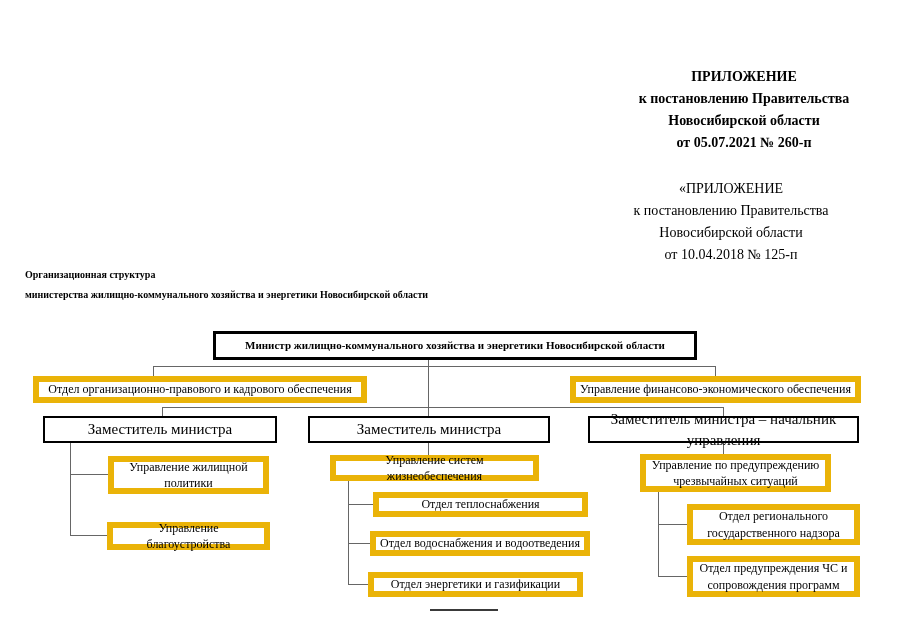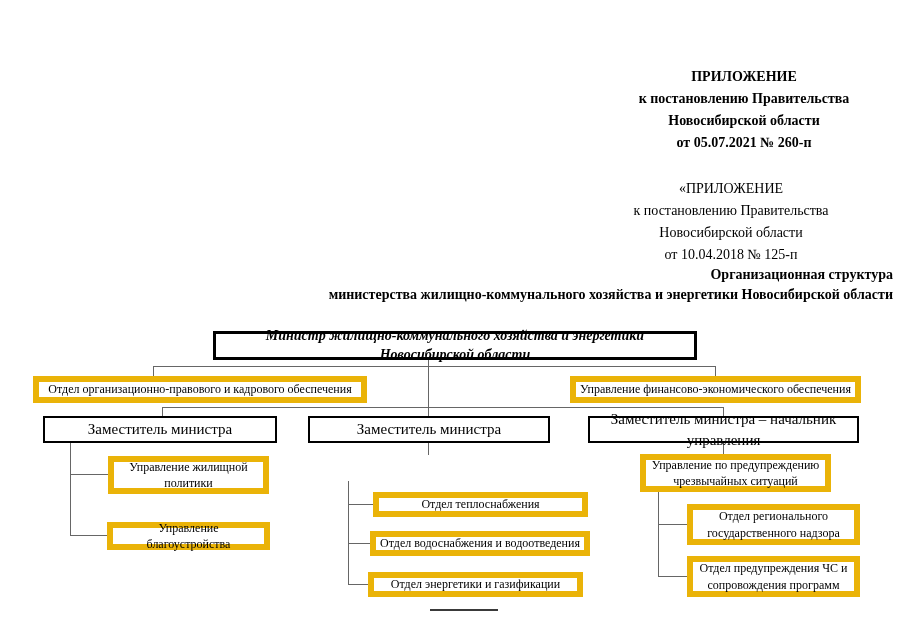--- a/index.html
+++ b/index.html
@@ -2,29 +2,29 @@
 <html><head>
 <meta charset="utf-8">
 <style>
   html,body { margin:0; padding:0; background:#fff; }
   #page {
     position:relative; width:905px; height:640px; background:#ffffff;
     font-family:"Liberation Serif","DejaVu Serif",serif; color:#000;
     overflow:hidden;
   }
   .note-block { position:absolute; text-align:center; font-size:14px; line-height:22px; }
-  .title-block { position:absolute; text-align:right; font-weight:bold; font-size:14px; line-height:20px; }
+  .title-block { position:absolute; text-align:left; font-weight:bold; font-size:10px; line-height:20px; }
   .box {
     position:absolute; box-sizing:border-box; background:#fff;
     display:flex; align-items:center; justify-content:center;
     text-align:center; line-height:1.35; padding:1px 3px;
   }
   .thin   { border:6px solid #eab308; font-size:12px; }
   .thick  { border:2px solid #000; font-size:15px; }
-  .minister { border:3px solid #000; font-weight:bold; font-size:14px;font-style:italic; }
+  .minister { border:3px solid #000; font-weight:bold; font-size:11px; }
   .cl { position:absolute; background:#666; }
   .hl { height:1px; }
   .vl { width:1px; }
   .bottom-rule { position:absolute; background:#3a3a3a; }
 </style>
 </head>
 <body>
 
 <div id="page">
 
@@ -79,20 +79,21 @@
   <div class="box thick" style="left:43px; top:416px; width:234px; height:27px;">Заместитель министра</div>
 
   <div class="box thick" style="left:308px; top:416px; width:242px; height:27px;">Заместитель министра</div>
 
   <div class="box thick" style="left:588px; top:416px; width:271px; height:27px;">Заместитель министра – начальник управления</div>
 
   <div class="box thin" style="left:108px; top:456px; width:161px; height:38px;">Управление жилищной политики</div>
 
   <div class="box thin" style="left:107px; top:522px; width:163px; height:28px;">Управление благоустройства</div>
 
+  <div class="box thin" style="left:330px; top:455px; width:209px; height:26px;">Управление систем жизнеобеспечения</div>
 
   <div class="box thin" style="left:373px; top:492px; width:215px; height:25px;">Отдел теплоснабжения</div>
 
   <div class="box thin" style="left:370px; top:531px; width:220px; height:25px;">Отдел водоснабжения и водоотведения</div>
 
   <div class="box thin" style="left:368px; top:572px; width:215px; height:25px;">Отдел энергетики и газификации</div>
 
   <div class="box thin" style="left:640px; top:454px; width:191px; height:38px;">Управление по предупреждению чрезвычайных ситуаций</div>
 
   <div class="box thin" style="left:687px; top:504px; width:173px; height:41px;">Отдел регионального государственного надзора</div>

